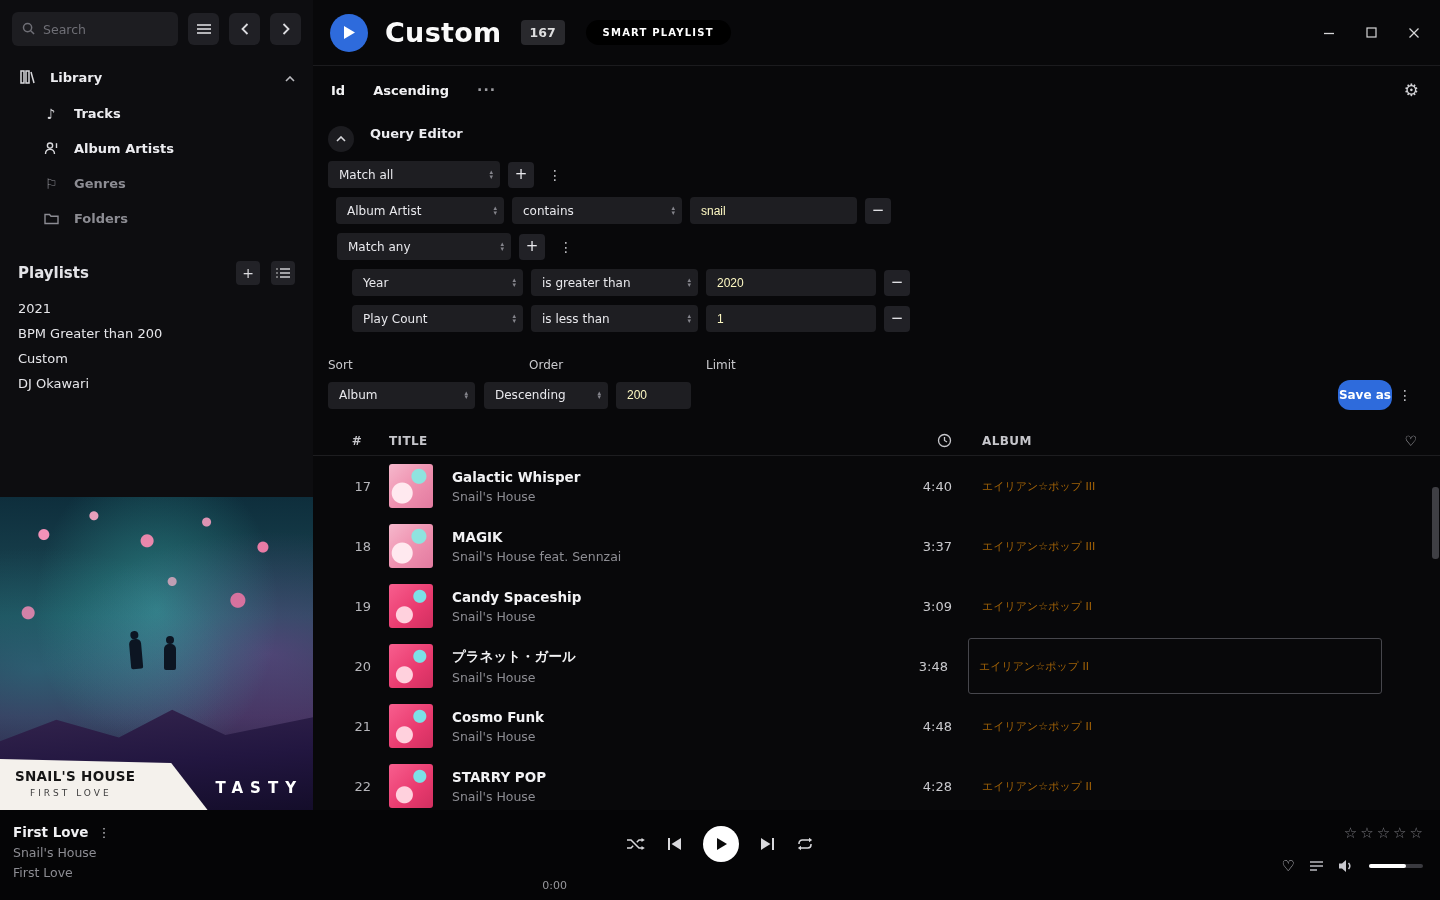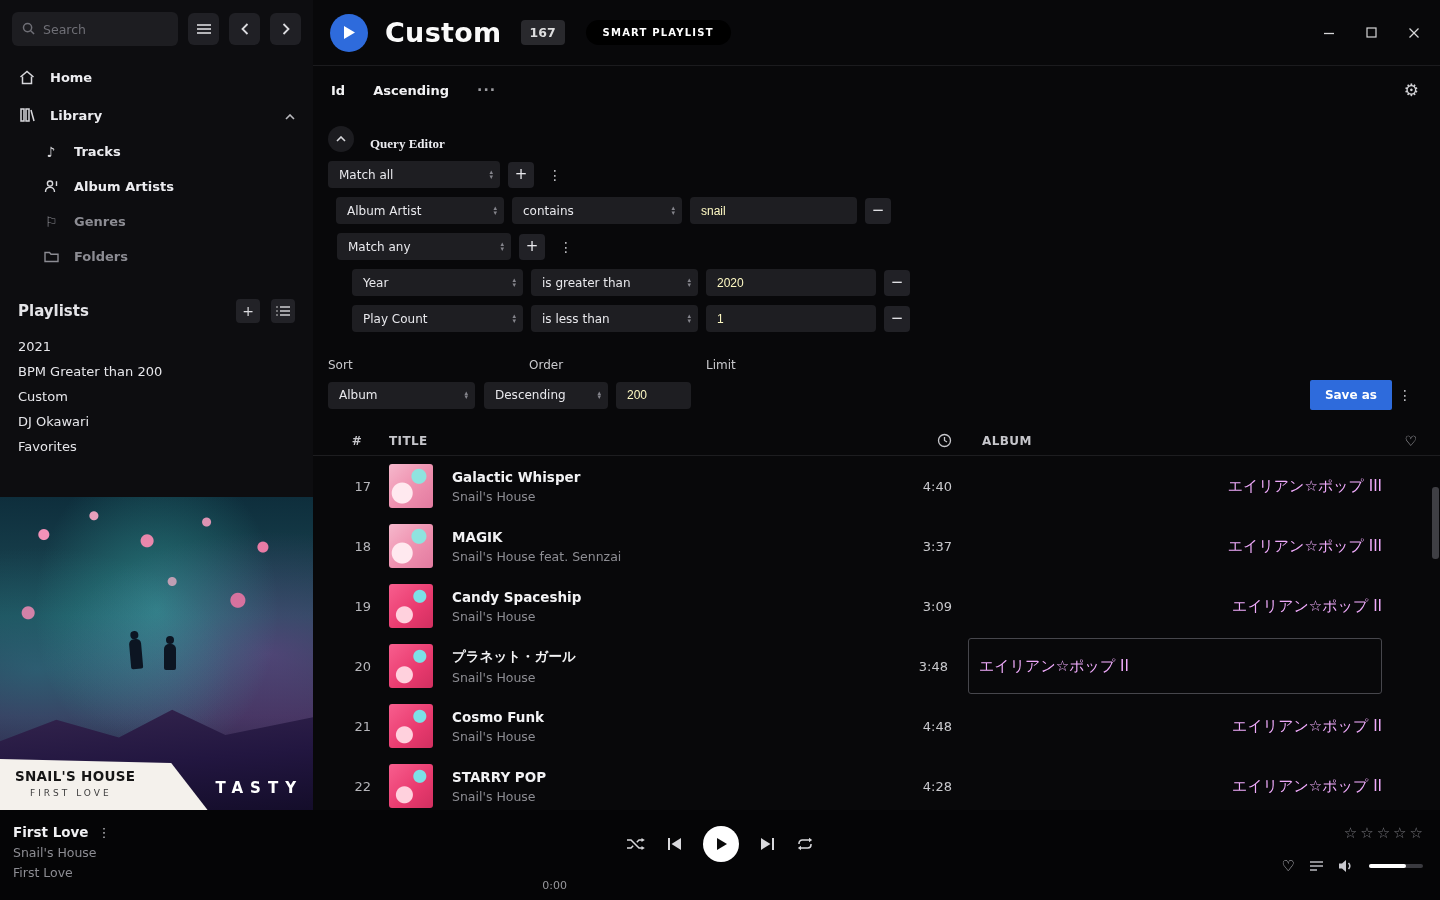--- a/index.html
+++ b/index.html
@@ -68,58 +68,58 @@
   .count-badge { margin-left:19px; background:#29292d; border-radius:4px; padding:5px 9px; font-size:12.5px; font-weight:700; color:#dededf; }
   .type-badge { margin-left:21px; background:#000; border-radius:13px; padding:7px 17px; font-size:10px; font-weight:800; letter-spacing:1.2px; color:#fff; }
   .win-controls { margin-left:auto; display:flex; gap:31px; color:#d6d6d8; }
   .win-controls button { background:none; border:none; color:inherit; cursor:pointer; display:flex; align-items:center; }
 
   .m-toolbar { height:48px; display:flex; align-items:center; padding:0 21px 0 18px; gap:28px; }
   .tb-sort { background:none; border:none; color:#f2f2f4; font-size:13px; font-weight:700; cursor:pointer; padding:0; }
   .tb-more { background:none; border:none; color:#9c9ca1; font-size:14px; font-weight:700; letter-spacing:1px; cursor:pointer; padding:0; }
   .tb-gear { margin-left:auto; background:none; border:none; color:#d2d2d6; font-size:17px; cursor:pointer; padding:0; }
 
-  .qe-head { display:flex; align-items:flex-end; gap:16px; margin:12px 0 0 15px;font-family:Liberation Serif, serif; }
+  .qe-head { display:flex; align-items:flex-start; gap:16px; margin:12px 0 0 15px; }
   .qe-collapse { width:26px; height:26px; border-radius:50%; background:#1c1c20; border:none; color:#d8d8dc; display:flex; align-items:center; justify-content:center; cursor:pointer; }
   .qe-title { font-size:13px; font-weight:600; color:#ececf0; }
 
   .qrow { display:flex; align-items:center; gap:8px; margin-top:9px; }
   .ml15{margin-left:15px}.ml23{margin-left:23px}.ml24{margin-left:24px}.ml39{margin-left:39px}
   .sel { height:27px; background:#1e1e22; border-radius:4px; display:flex; align-items:center; justify-content:space-between; padding:0 7px 0 11px; font-size:12px; color:#e8e8ec; cursor:pointer; }
   .caret { display:flex; flex-direction:column; align-items:center; color:#85858c; }
   .caret i { font-style:normal; font-size:7px; line-height:4.5px; }
   .txt { height:27px; background:#1e1e22; border:none; border-radius:4px; color:#fef9c3; font-size:12px; padding:0 11px; outline:none; }
   .sq { width:26px; height:26px; border-radius:4px; background:#212126; border:none; color:#e8e8ec; font-size:15px; line-height:1; display:flex; align-items:center; justify-content:center; cursor:pointer; }
   .kebab-btn { background:none; border:none; color:#c5c5ca; font-size:14px; cursor:pointer; padding:2px 6px; }
   .w172{width:172px}.w168{width:168px}.w170{width:170px}.w174{width:174px}.w171{width:171px}.w167{width:167px}
   .w147{width:147px}.w124{width:124px}.w75{width:75px}
 
   .sort-labels { display:flex; margin-top:26px; font-size:12px; color:#c9c9cd;gap:45px; }
   .sl1 { margin-left:15px; width:147px; } .sl2 { margin-left:9px; width:124px; } .sl3 { margin-left:8px; }
   .sort-row { display:flex; align-items:center; margin-top:8px; padding-right:22px; }
   .sort-row .c1 { margin-left:15px; } .sort-row .c2 { margin-left:9px; } .sort-row .c3 { margin-left:8px; }
-  .save-btn { margin-left:auto; background:#2e6bdc; color:#fff; border:none; border-radius:2px; font-size:12px; font-weight:700; padding:8px 15px; cursor:pointer; }
+  .save-btn { margin-left:auto; background:#2e6bdc; color:#fff; border:none; border-radius:12px; font-size:12px; font-weight:700; padding:8px 1px; cursor:pointer; }
 
   .tbl-head { display:flex; align-items:center; height:30px; margin-top:16px; border-bottom:1px solid #1d1d20; color:#c6c6cb; font-size:12px; font-weight:600; letter-spacing:.4px; }
   .h-num { margin-left:30px; width:28px; text-align:center; }
   .h-title { margin-left:18px; }
   .h-clock { margin-left:auto; width:50px; margin-right:30px; display:flex; justify-content:flex-end; }
   .h-album { width:400px; }
   .h-heart { width:58px; text-align:center; font-size:14px; color:#b9b9be; }
 
   .trow { display:flex; align-items:center; height:60px; cursor:pointer; }
   .rnum { margin-left:30px; width:28px; text-align:right; color:#b5b5ba; font-size:13px; }
   .thumb { margin-left:18px; width:44px; height:44px; border-radius:3px; flex-shrink:0; }
   .art-a { background:radial-gradient(circle at 68% 28%,#8fe3df 0 7px,transparent 8px),radial-gradient(circle at 30% 66%,#ffe9ef 0 10px,transparent 11px),linear-gradient(135deg,#f6b8cc,#ee8fae 55%,#e27ba0); }
   .art-b { background:radial-gradient(circle at 70% 28%,#7ce0e6 0 6px,transparent 7px),radial-gradient(circle at 35% 70%,#ffd1dd 0 8px,transparent 9px),linear-gradient(135deg,#f85e8e,#e83a6e 60%,#d22f60); }
   .tinfo { flex:1; min-width:0; margin-left:19px; display:flex; flex-direction:column; gap:4px; }
   .tname { font-size:13.5px; font-weight:600; color:#f2f2f4; }
   .tartist { font-size:12.5px; color:#8d8d93; }
   .tdur { width:50px; text-align:right; margin-right:30px; color:#c9c9cd; font-size:13px; }
-  .talbum { width:400px; color:#f0abfc; font-size:15px;text-align:right; }
+  .talbum { width:400px; color:#a16207; font-size:11px; }
   .talbum.focused { width:414px; margin-left:-10px; padding-left:10px; height:56px; display:flex; align-items:center; border:1px solid #46464c; border-radius:3px; }
   .rspace { width:58px; }
   .scroll-thumb { position:absolute; right:1px; top:487px; width:7px; height:72px; background:#3f3f44; border-radius:3px; cursor:pointer; z-index:5; }
 
   
   .player { height:90px; flex-shrink:0; background:#050506; position:relative; }
   .np { position:absolute; left:13px; top:14px; }
   .np-line1 { display:flex; align-items:center; gap:6px; }
   .np-title { font-size:13.5px; font-weight:600; color:#f0f0f2; }
   .np-menu { background:none; border:none; color:#b9b9be; font-size:13px; cursor:pointer; padding:0 3px; }
@@ -171,29 +171,20 @@
               <polyline points="6.5,1 1.5,6 6.5,11"></polyline>
             </svg>
         </button>
         <button class="side-btn">
           <svg width="8" height="12" viewBox="0 0 8 12" fill="none" stroke="currentColor" stroke-width="1.8">
               <polyline points="1.5,1 6.5,6 1.5,11"></polyline>
             </svg>
         </button>
       </div>
 
-      <div class="side-item">
-        <span class="sicon">
-          <svg width="16" height="15" viewBox="0 0 16 15" fill="none" stroke="currentColor" stroke-width="1.5">
-              <path d="M1.5 7 L8 1.5 L14.5 7"></path>
-              <path d="M3.5 6.5 V13.5 H12.5 V6.5"></path>
-            </svg>
-        </span>
-        <span>Home</span>
-      </div>
 
       <div class="side-item">
         <span class="sicon">
           <svg width="15" height="14" viewBox="0 0 15 14" fill="none" stroke="currentColor" stroke-width="1.5">
               <rect x="1" y="1" width="3" height="12"></rect>
               <rect x="6" y="1" width="3" height="12"></rect>
               <path d="M11 2 L14 13"></path>
             </svg>
         </span>
         <span>Library</span>
@@ -245,21 +236,20 @@
               <circle cx="1" cy="6" r="0.8" fill="currentColor" stroke="none"></circle>
               <circle cx="1" cy="10" r="0.8" fill="currentColor" stroke="none"></circle>
             </svg>
         </button>
       </div>
       <ul class="pl-list">
         <li>2021</li>
         <li>BPM Greater than 200</li>
         <li>Custom</li>
         <li>DJ Okawari</li>
-        <li>Favorites</li>
       </ul>
 
       <div class="art">
         <div class="art-figs">
           <span class="fig fig1"></span>
           <span class="fig fig2"></span>
         </div>
         <div class="art-banner">
           <div class="art-artist">SNAIL'S HOUSE</div>
           <div class="art-title">FIRST LOVE</div>

